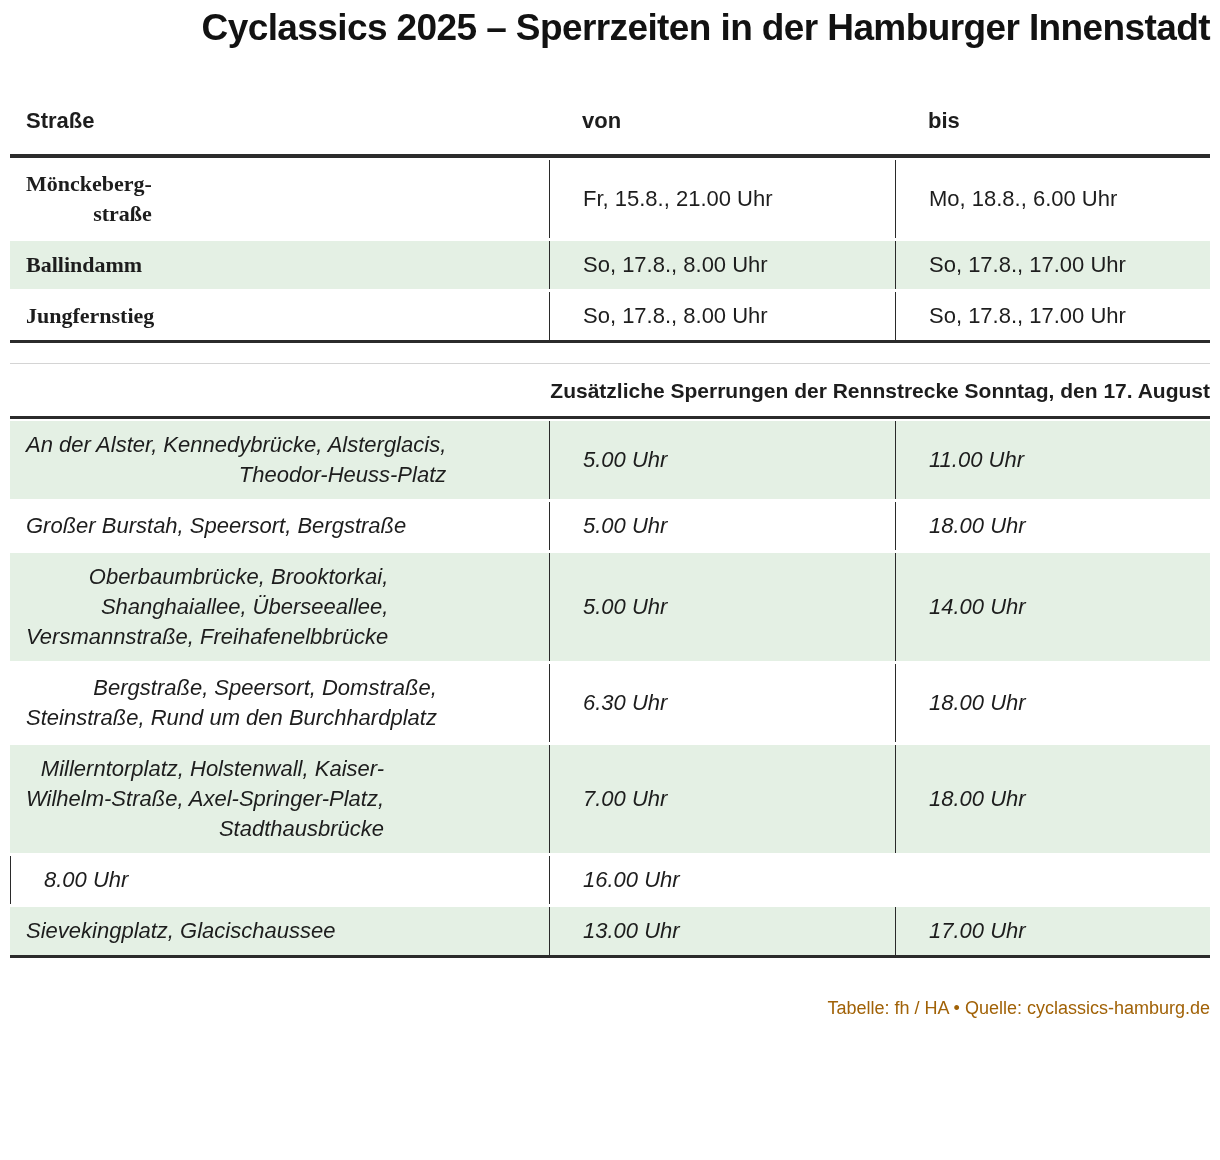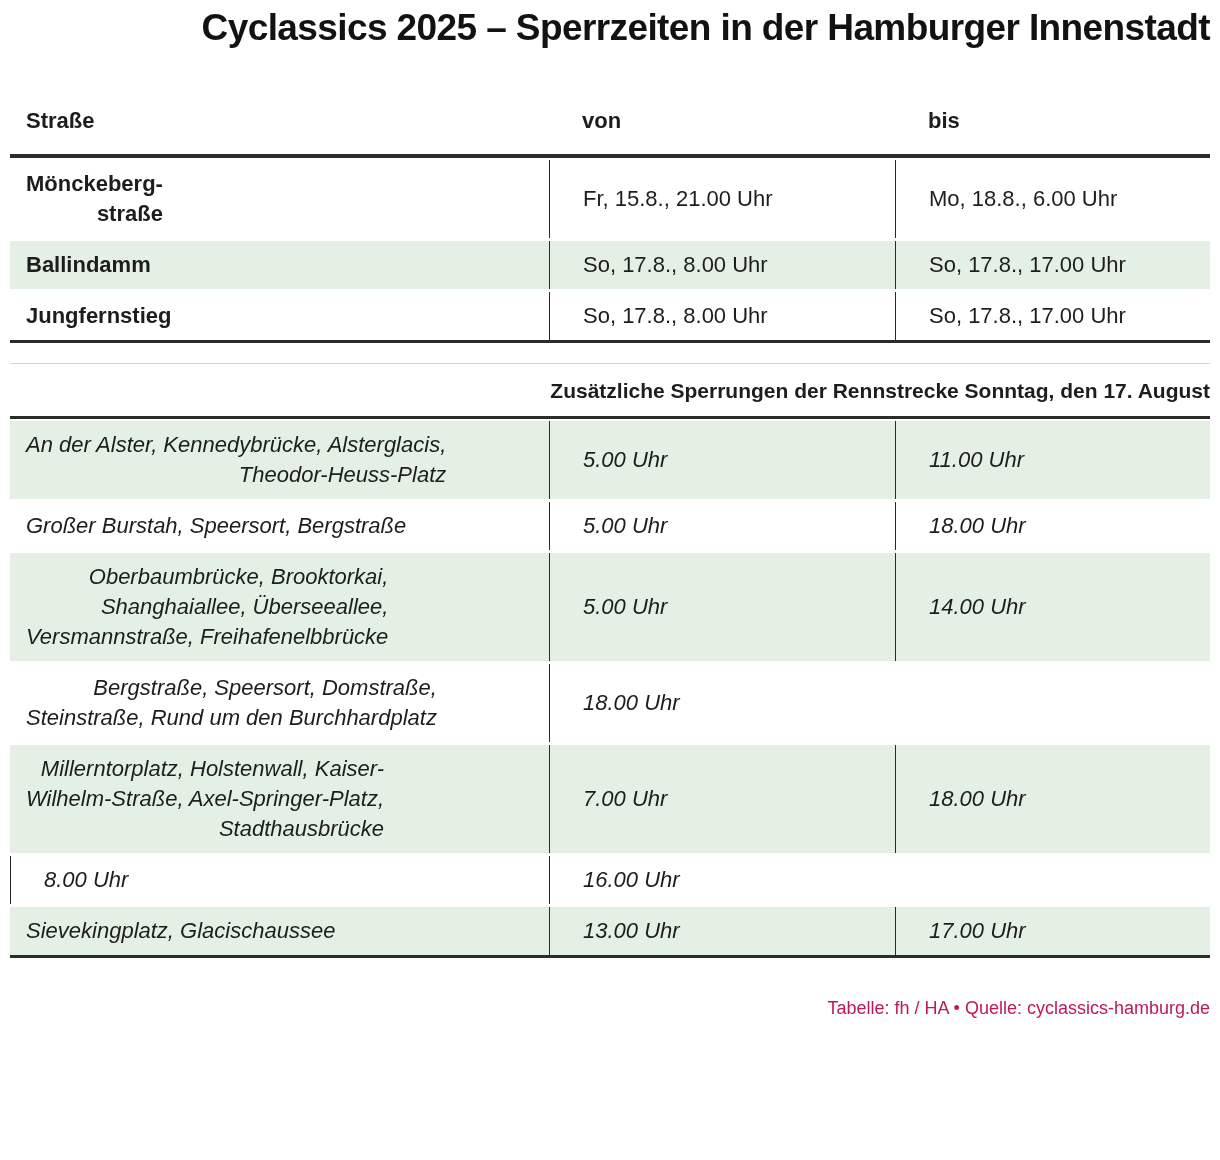--- a/index.html
+++ b/index.html
@@ -53,42 +53,42 @@
     white-space: pre-line;
     box-sizing: border-box;
   }
   .cell.time {
     padding-left: 33px;
     border-left: 1.5px solid #2a2a2a;
   }
 
   .t1 { border-bottom: 3px solid #2b2b2b; }
   .t1 .tbody .row:nth-child(even) { background: #e4f0e4; }
-  .t1 .cell.street { font-weight: 700; }
+  .t1 .cell.street { font-weight: 700; font-family: Liberation Serif, serif; }
 
   .section-head {
     margin-top: 20px;
     border-top: 1px solid #d4d4d4;
   }
   .section-title {
     font-weight: 700;
     font-size: 21px;
     line-height: 26px;
     padding: 14px 0 12px 16px;
     border-bottom: 3px solid #2b2b2b;
   }
 
   .t2 { border-bottom: 3px solid #2b2b2b; font-style: italic; }
   .t2 .tbody .row:nth-child(odd) { background: #e4f0e4; }
 
   .footer {
     margin-top: 38px;
     font-size: 18px;
     line-height: 24px;
-    color: #be185d;
+    color: #a16207;
   }
 </style>
 </head>
 <body>
 
 <div class="wrap">
 
   <h1 class="title">Cyclassics 2025 – Sperrzeiten in der Hamburger Innenstadt</h1>
 
   <div class="t1">
@@ -137,20 +137,21 @@
         <div class="grid-row row">
           <div class="cell street">Oberbaumbrücke, Brooktorkai,
 Shanghaiallee, Überseeallee,
 Versmannstraße, Freihafenelbbrücke</div>
           <div class="cell time">5.00 Uhr</div>
           <div class="cell time">14.00 Uhr</div>
         </div>
         <div class="grid-row row">
           <div class="cell street">Bergstraße, Speersort, Domstraße,
 Steinstraße, Rund um den Burchhardplatz</div>
+          <div class="cell time">6.30 Uhr</div>
           <div class="cell time">18.00 Uhr</div>
         </div>
         <div class="grid-row row">
           <div class="cell street">Millerntorplatz, Holstenwall, Kaiser-
 Wilhelm-Straße, Axel-Springer-Platz,
 Stadthausbrücke</div>
           <div class="cell time">7.00 Uhr</div>
           <div class="cell time">18.00 Uhr</div>
         </div>
         <div class="grid-row row">

